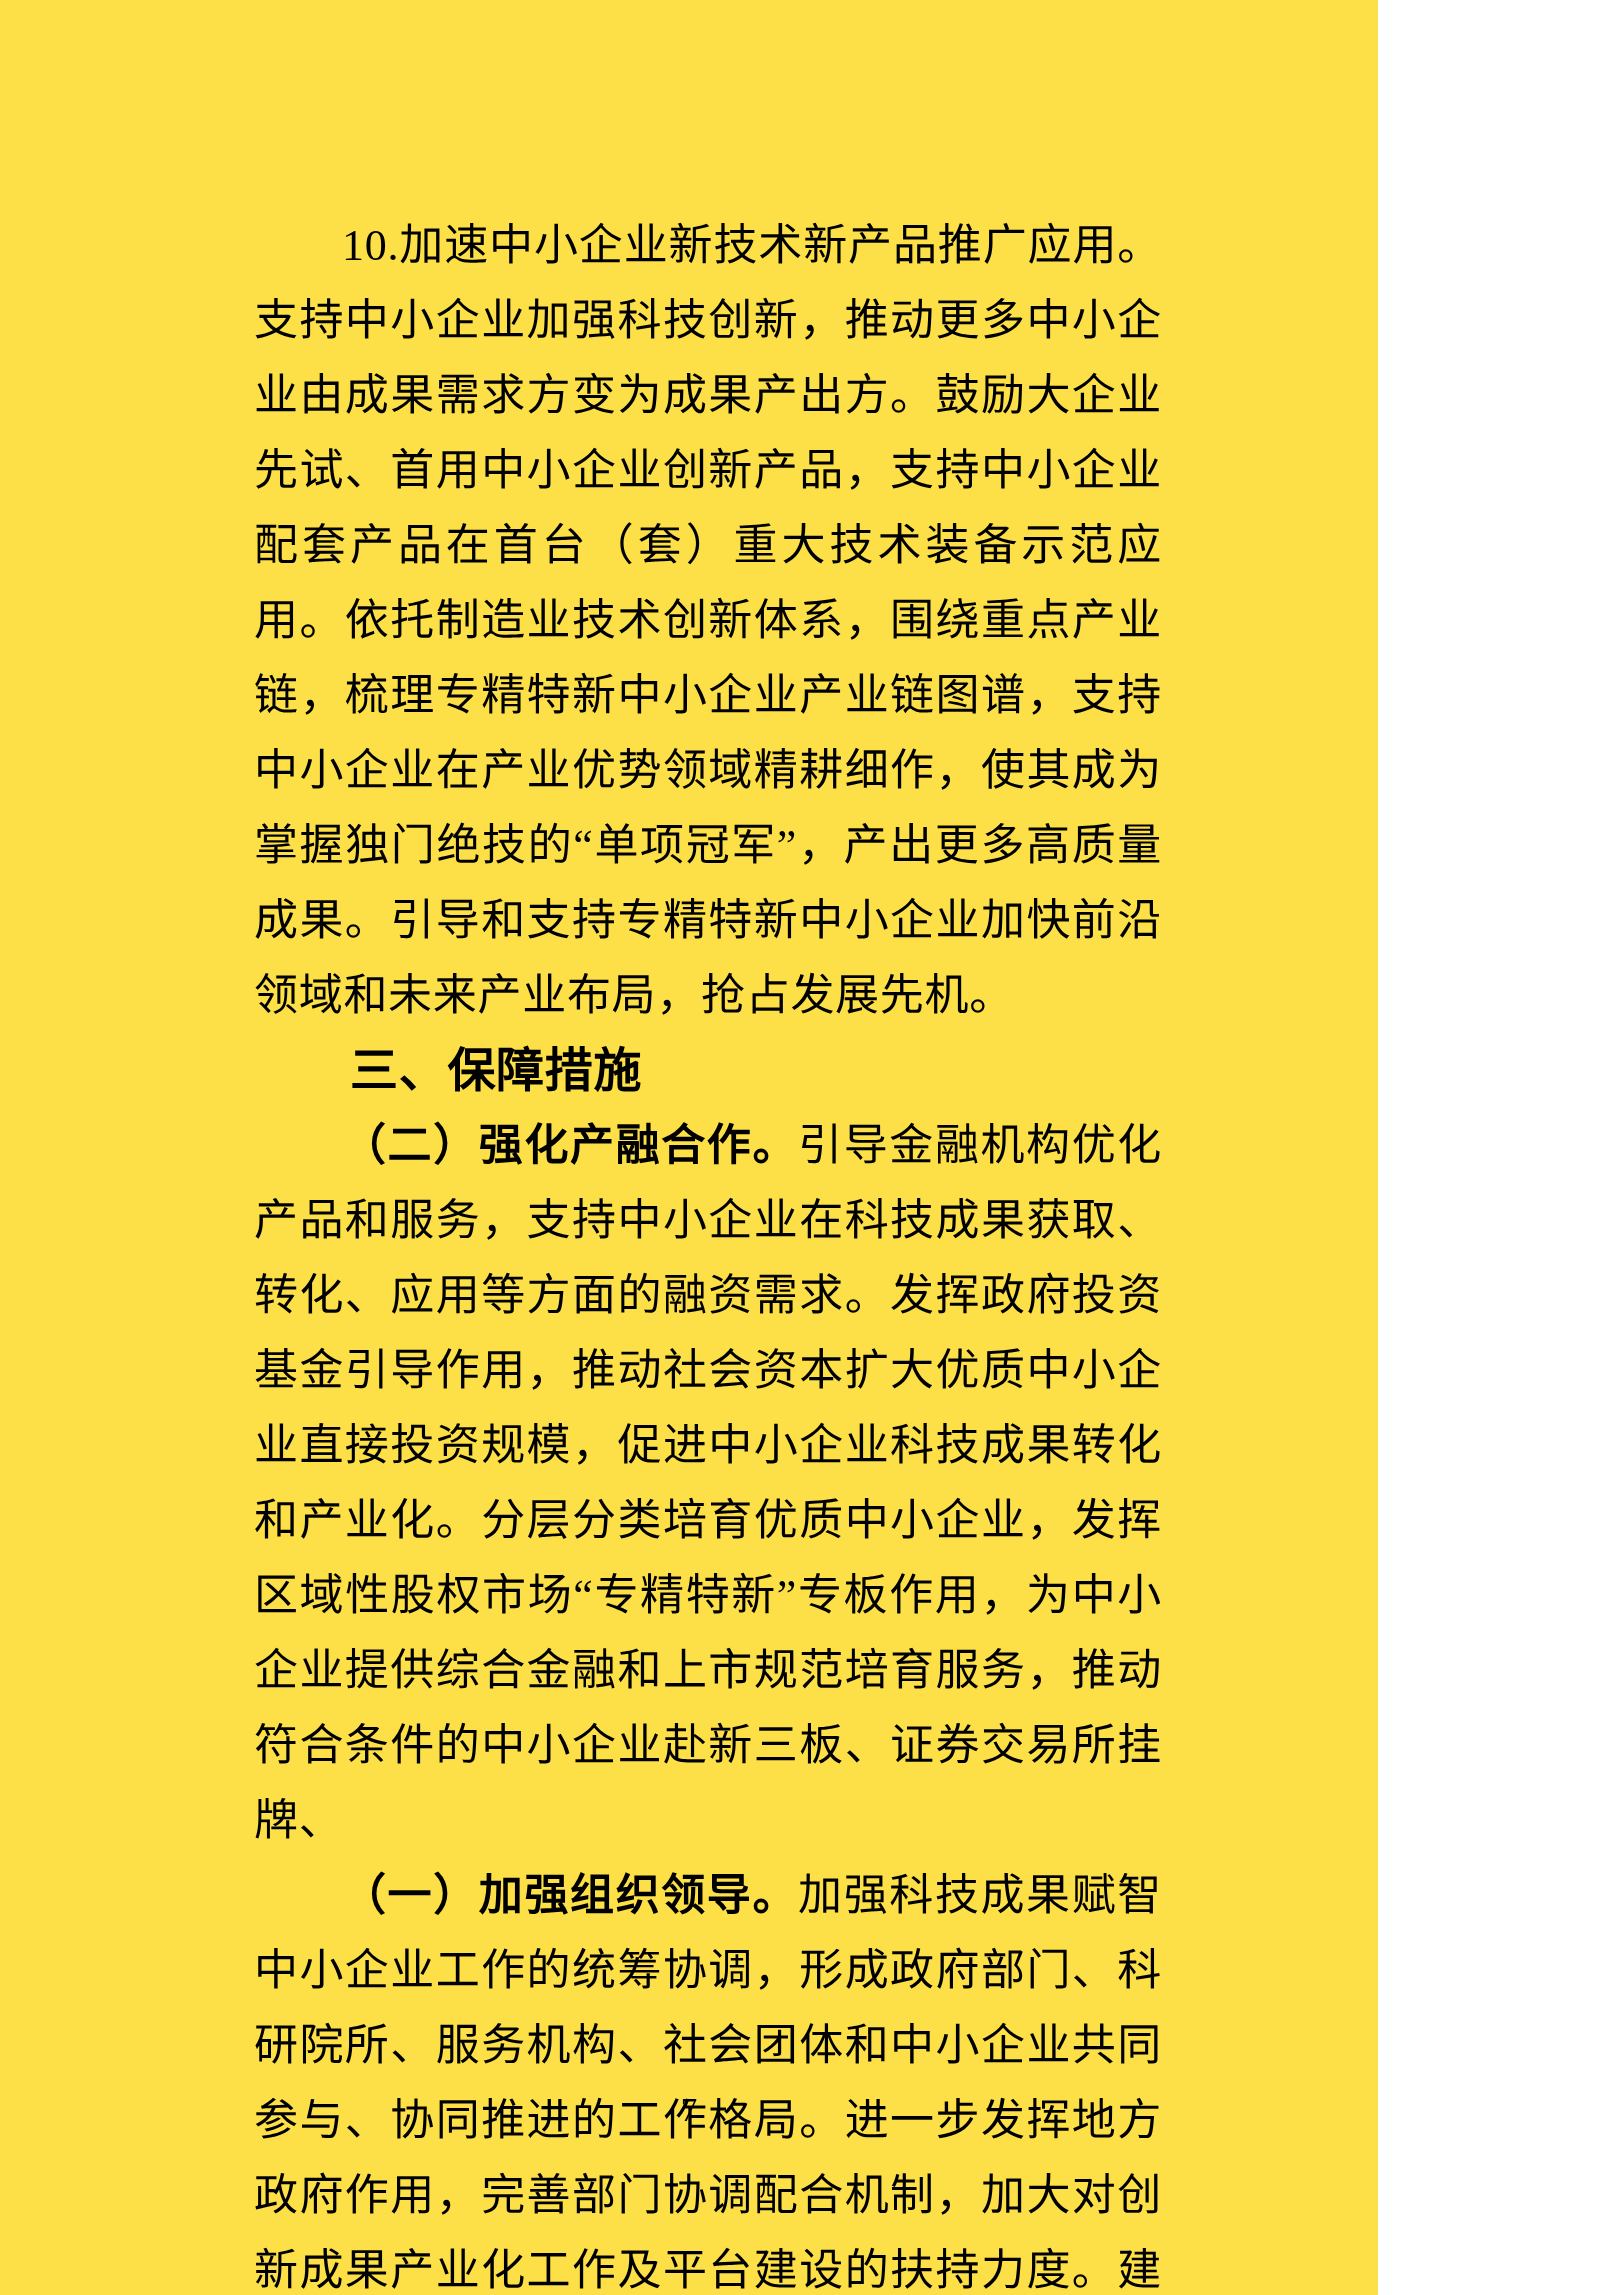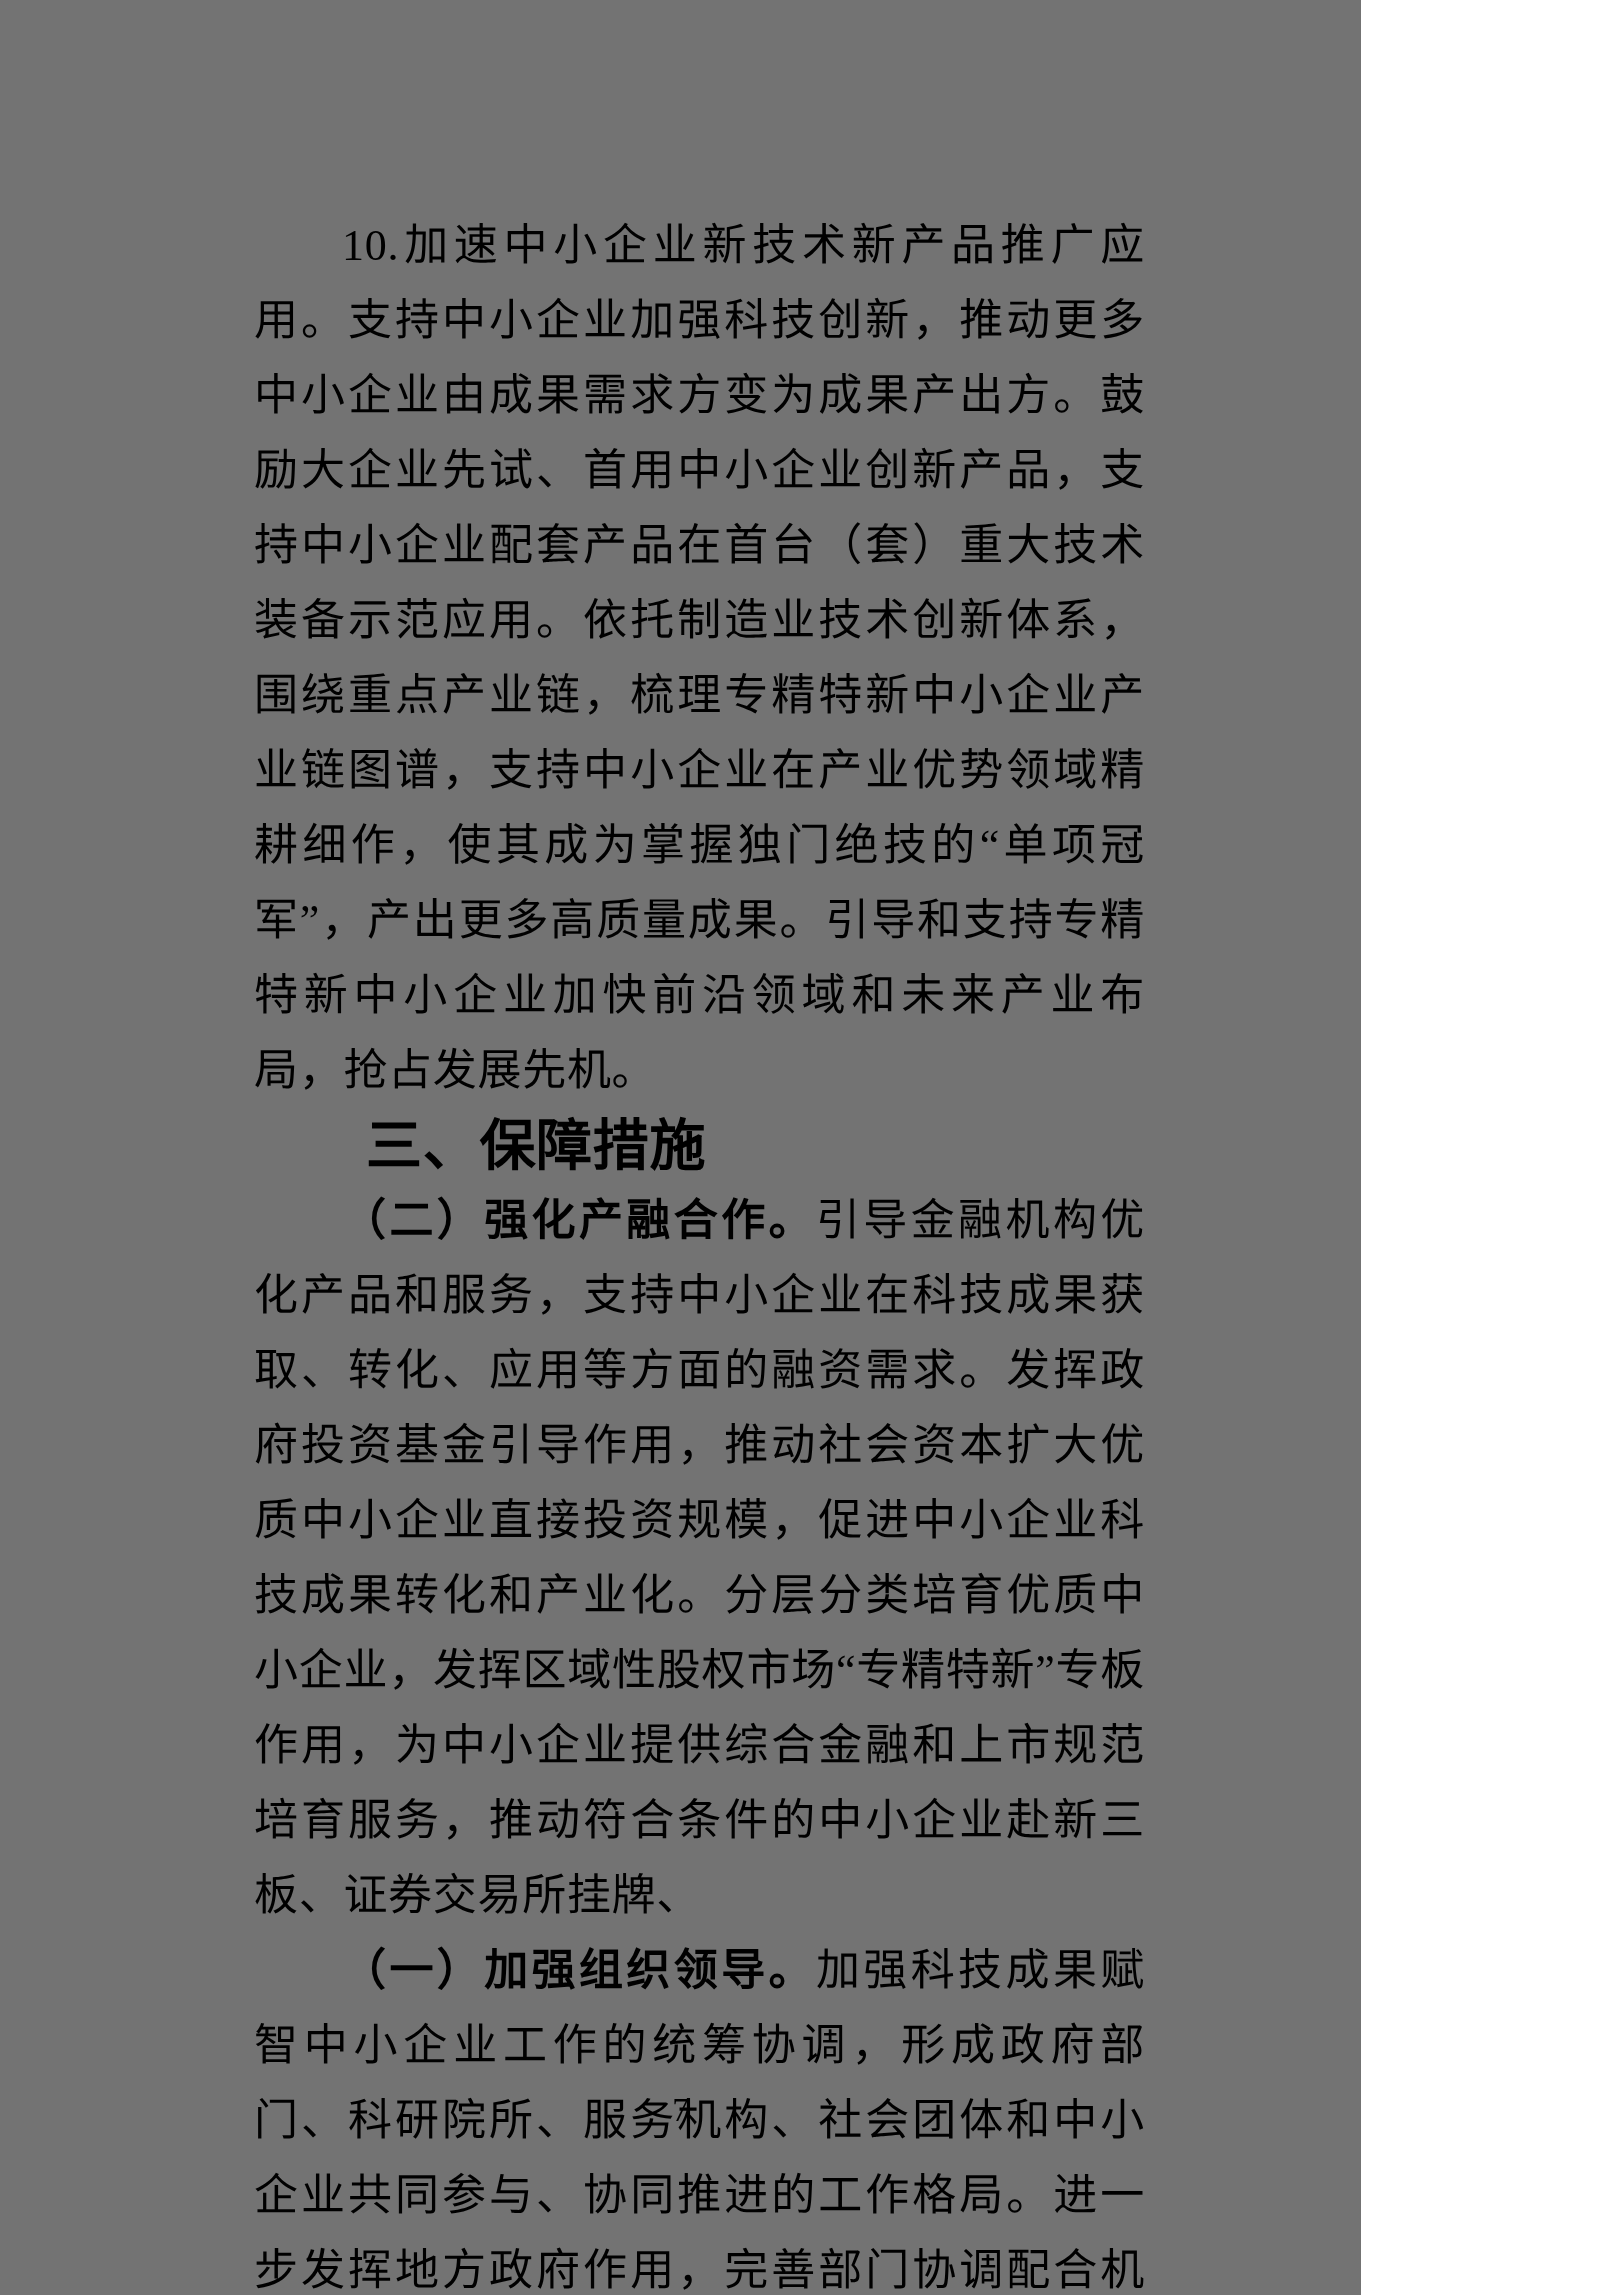--- a/index.html
+++ b/index.html
@@ -4,24 +4,25 @@
 <style>
   html, body {
     margin: 0;
     padding: 0;
     background: #ffffff;
   }
   .page {
     position: relative;
     width: 1361px;
     height: 2295px;
-    background: #737373;
+    background: #fde047;
     overflow: hidden;
     font-family: "Liberation Serif", "DejaVu Serif", serif;
     color: #000000;
+    padding-left: 17px;
   }
   .content {
     position: absolute;
     left: 254px;
     right: 216px;
     top: 208px;
   }
   .body-para {
     margin: 0;
     font-size: 44px;
@@ -29,21 +30,21 @@
     text-align: justify;
     text-indent: 2em;
     letter-spacing: 0.7px;
     font-family: "Liberation Serif", "DejaVu Serif", serif;
   }
   .para-lead {
     font-weight: 700;
   }
   .section-heading {
     margin: 0;
-    font-size: 56px;
+    font-size: 48px;
     line-height: 75px;
     text-indent: 2em;
     font-weight: 700;
     letter-spacing: 0.7px;
     font-family: "Liberation Sans", "DejaVu Sans", sans-serif;
   }
   .page-footer {
     position: absolute;
     left: 0;
     right: 0;

